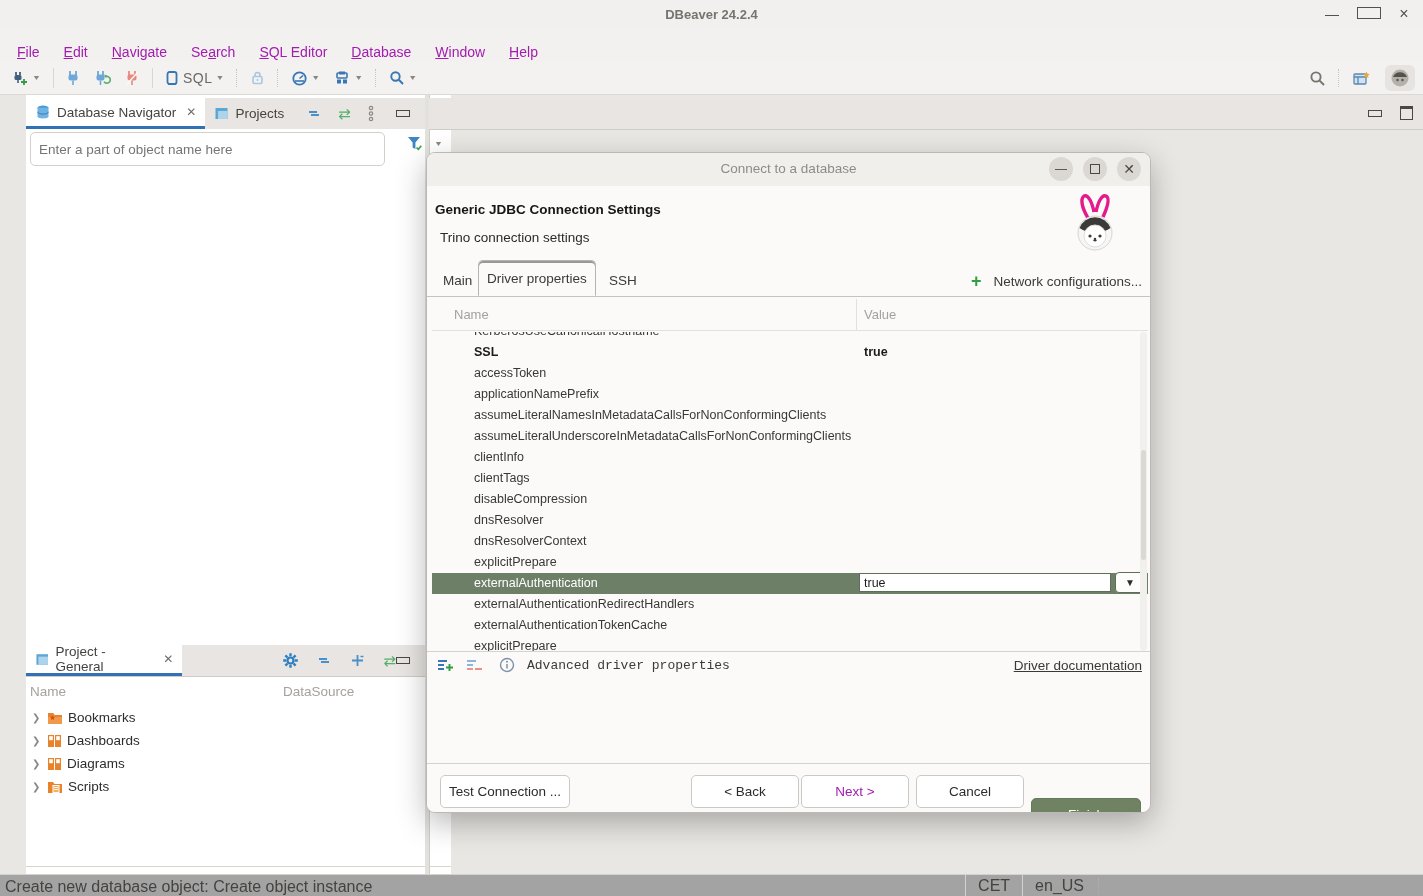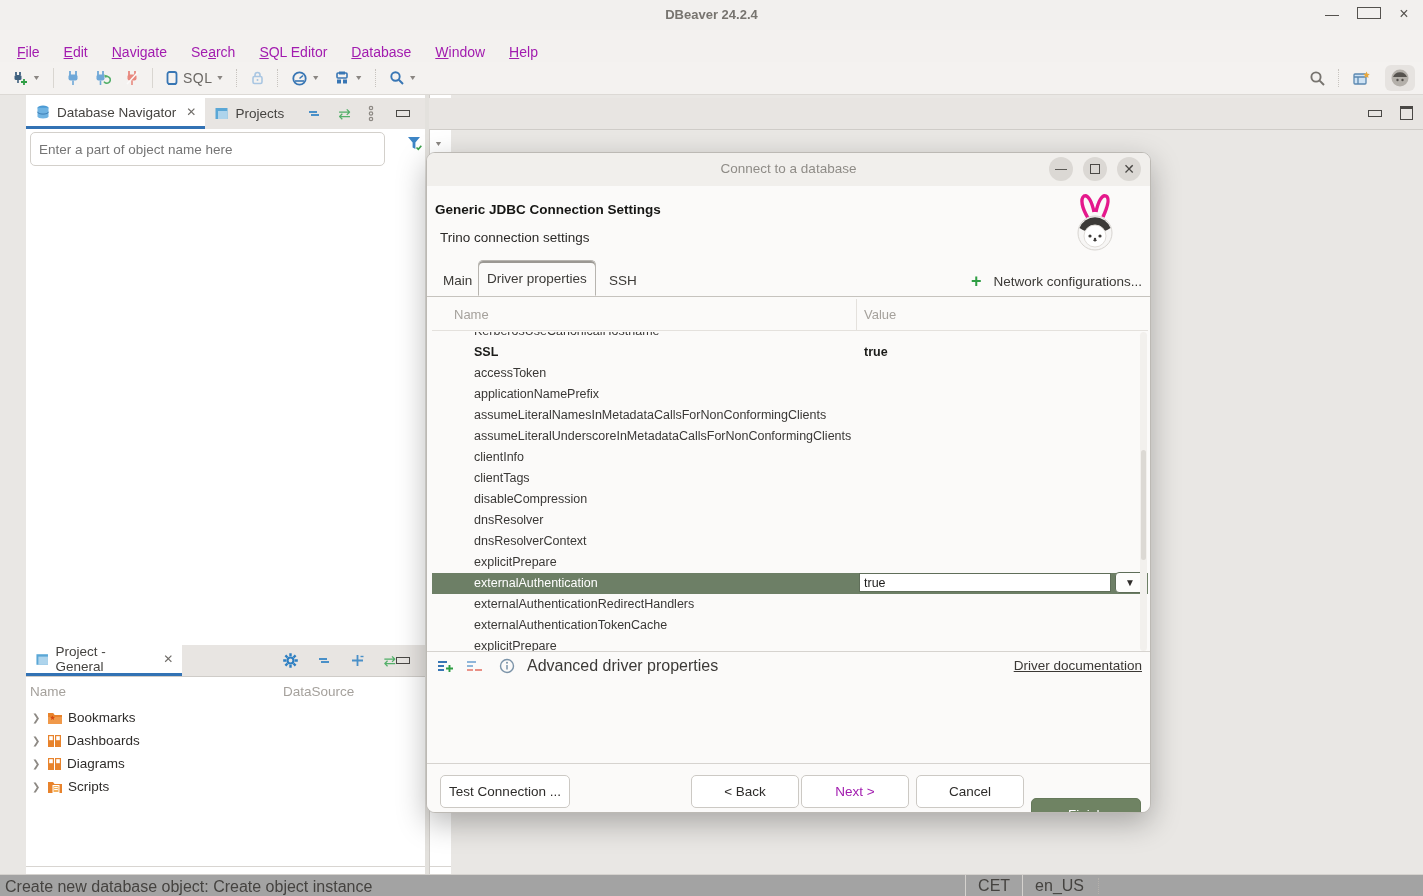--- a/index.html
+++ b/index.html
@@ -92,21 +92,21 @@
   .prow.bold .pname{font-weight:bold;color:#1c1c1a;}
   .prow.selected{background:#6d7f66;}
   .prow.selected .pname{color:#ffffff;}
   .val-editor{position:absolute;left:427px;top:0px;height:21px;}
   .val-input{position:absolute;left:0;top:0;width:252px;height:19px;border:1px solid #5f6e59;background:#fff;font-size:12.5px;color:#1c1c1a;padding:0 4px;box-sizing:border-box;font-family:"Liberation Sans",sans-serif;outline:none;}
   .val-drop{position:absolute;left:256px;top:-1px;width:30px;height:21px;background:#fdfdfc;border:1px solid #5f6e59;border-radius:4px;display:flex;align-items:center;justify-content:center;font-size:10px;color:#2e2c2a;box-sizing:border-box;}
   .tbl-scroll{position:absolute;left:713px;top:179px;width:7px;height:319px;background:#f2f0ed;border-radius:4px;}
   .tbl-scroll .thumb{position:absolute;left:1px;top:118px;width:5px;height:110px;background:#dcd9d4;border-radius:3px;}
   
   .tbl-footer{position:absolute;left:0;top:498px;width:100%;height:28px;border-top:1px solid #d6d3cf;}
-  .tf-left{position:absolute;left:10px;top:5px;display:flex;align-items:center;gap:12px;font-size:16px;color:#3c3a37;}
+  .tf-left{position:absolute;left:10px;top:5px;display:flex;align-items:center;gap:12px;font-size:13px;color:#3c3a37;font-family:Liberation Mono, monospace;}
   .doc-link{position:absolute;right:8px;top:6px;font-size:13.5px;color:#3b3835;text-decoration:underline;}
   
   .dlg-btnbar{position:absolute;left:0;top:610px;width:100%;height:51px;border-top:1px solid #d6d3cf;background:#fbfaf9;}
   .dbtn{position:absolute;top:11px;height:33px;border:1px solid #ccc9c4;border-radius:5px;background:#ffffff;font-size:13.5px;color:#2e2c2a;display:flex;align-items:center;justify-content:center;box-sizing:border-box;font-family:"Liberation Sans",sans-serif;}
   .dbtn.disabled{color:#a21caf;}
   .dbtn.primary{background:#6f8363;border-color:#66795b;color:#ffffff;}
   svg{display:block;}
 </style>
 </head>
 <body>

